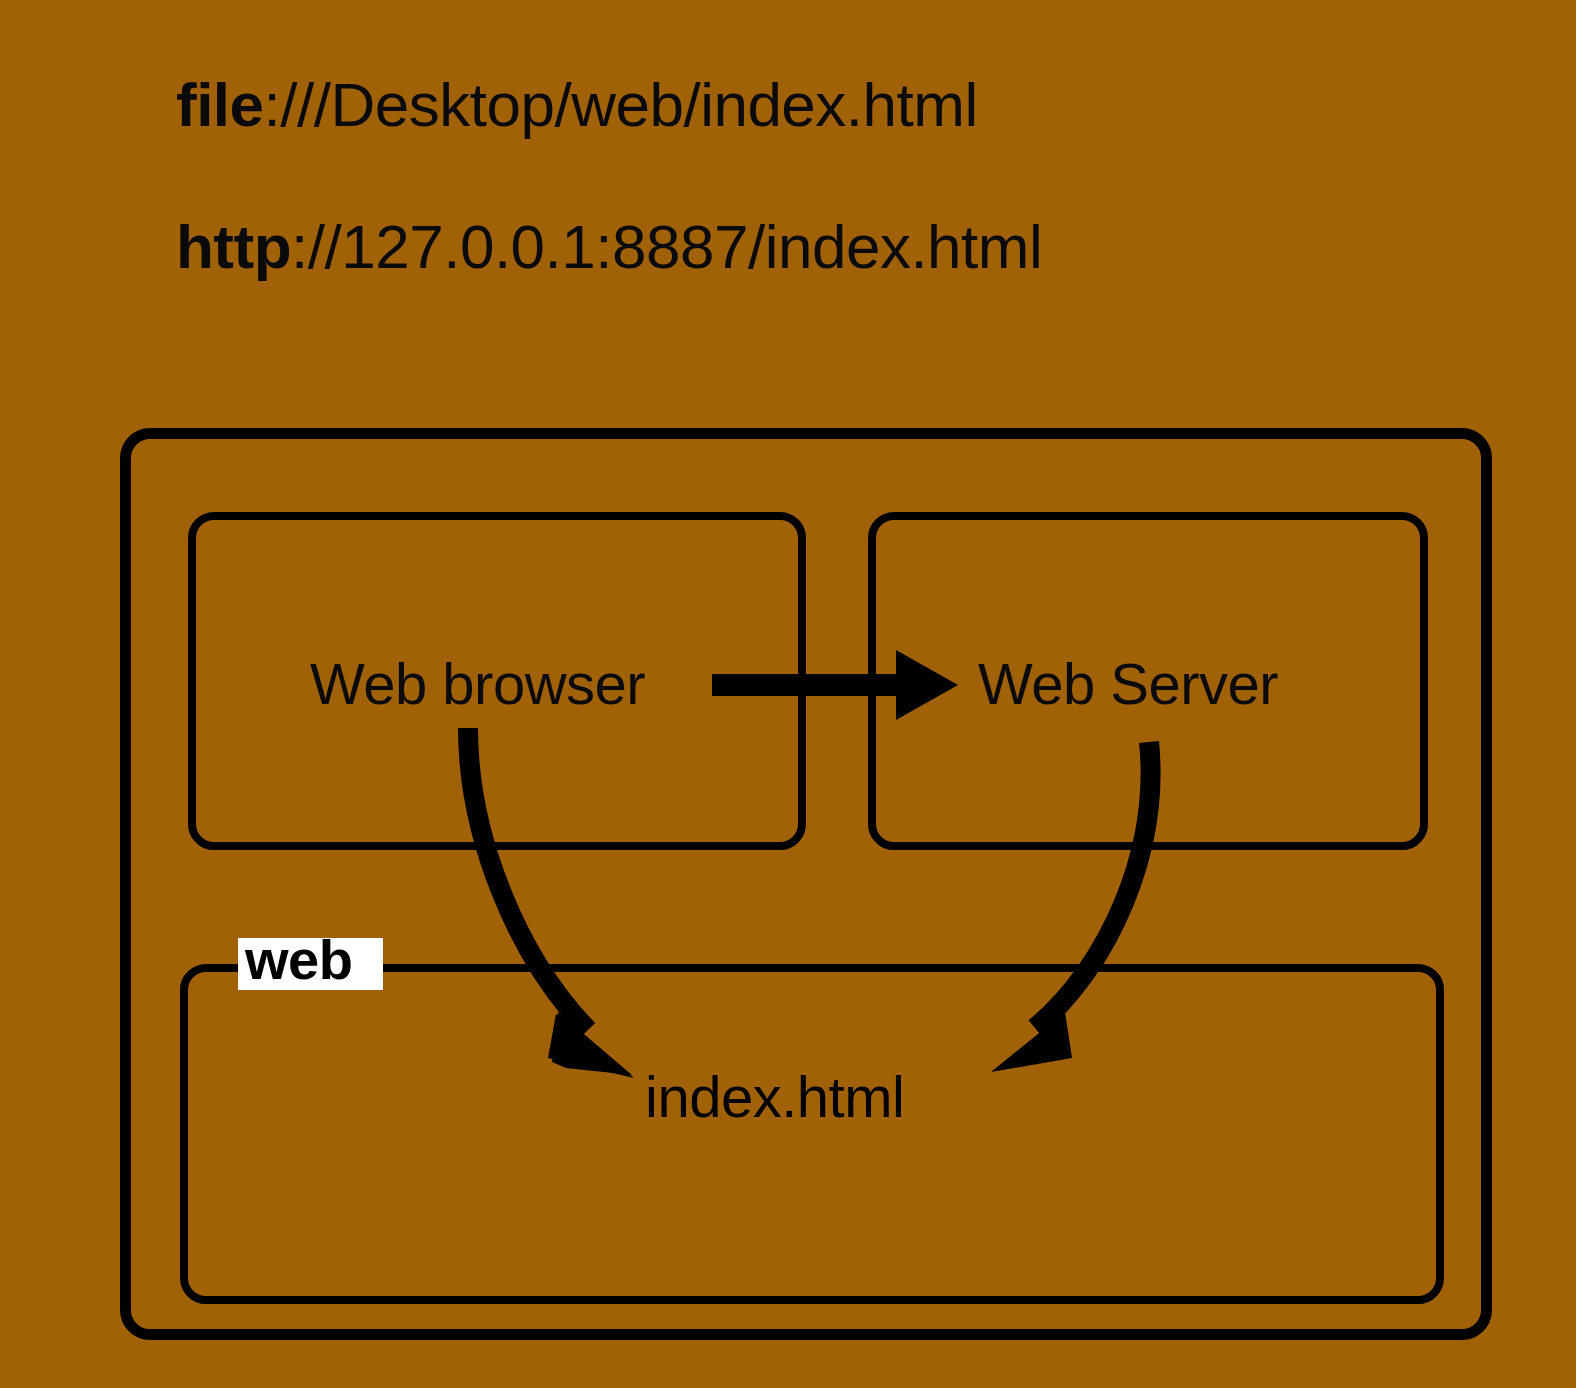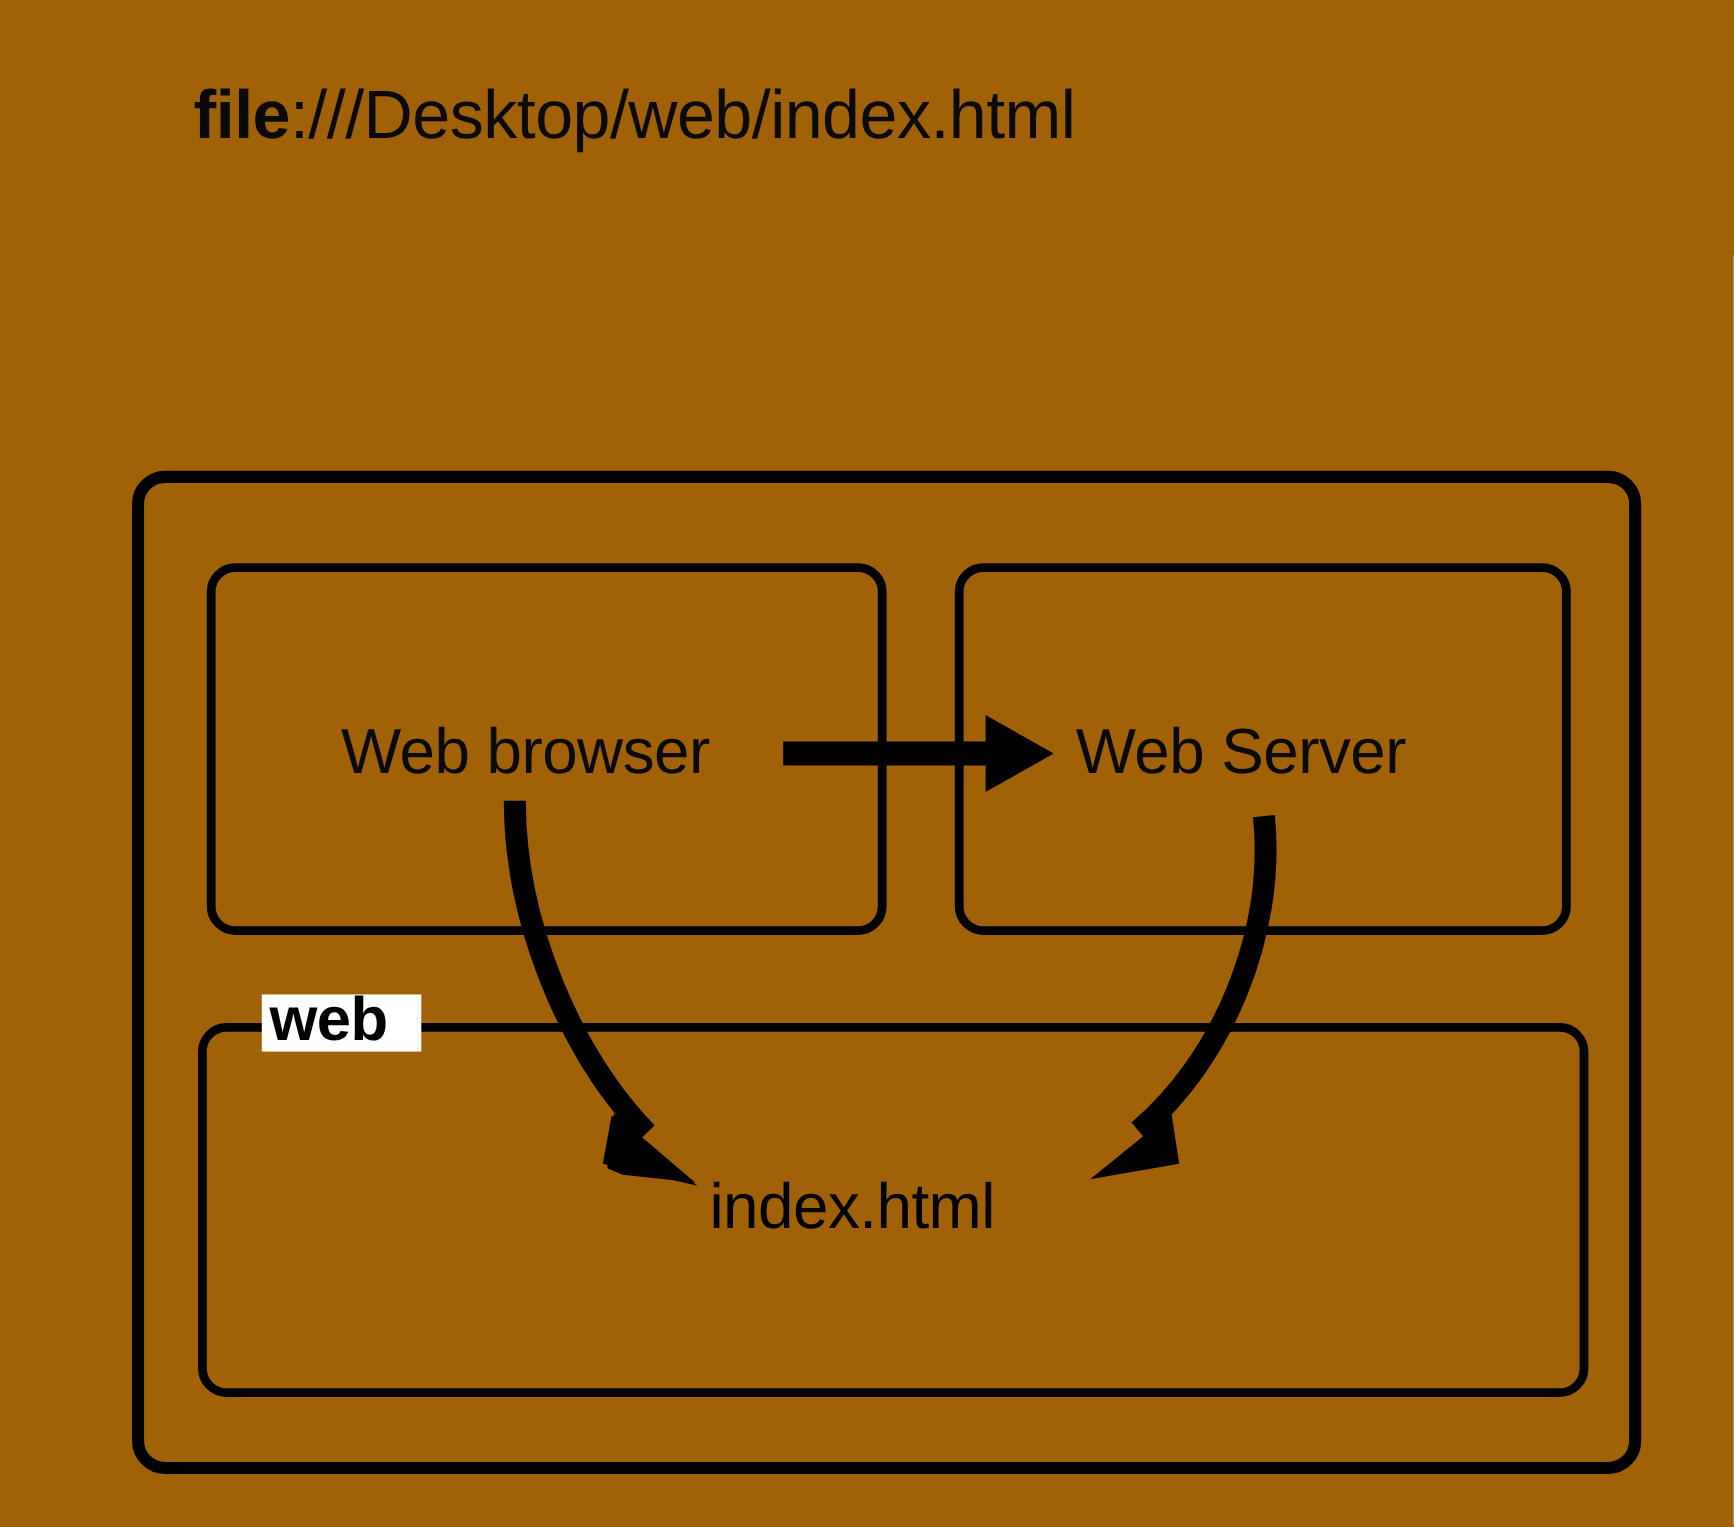--- a/index.html
+++ b/index.html
@@ -74,21 +74,21 @@
     left: 868px;
     top: 512px;
     width: 560px;
     height: 338px;
   }
 
   
   #box-web {
     position: absolute;
     left: 180px;
-    top: 930px;
+    top: 964px;
     width: 1264px;
     height: 340px;
     box-sizing: border-box;
   }
   #box-web .web-frame {
     position: absolute;
     inset: 0;
     border: 8px solid #000000;
     border-radius: 26px;
     box-sizing: border-box;
@@ -151,20 +151,23 @@
 </style>
 </head>
 <body>
 
 <div id="page">
 
   <div class="url-line" id="url-file">
     <span class="scheme">file</span><span class="rest">:///Desktop/web/index.html</span>
   </div>
 
+  <div class="url-line" id="url-http">
+    <span class="scheme">http</span><span class="rest">://127.0.0.1:8887/index.html</span>
+  </div>
 
   <div id="diagram">
 
     <div class="outer-box"></div>
 
     <div class="node-box" id="box-browser"></div>
     <div class="node-box" id="box-server"></div>
 
     <div id="box-web">
       <div class="web-frame"></div>

